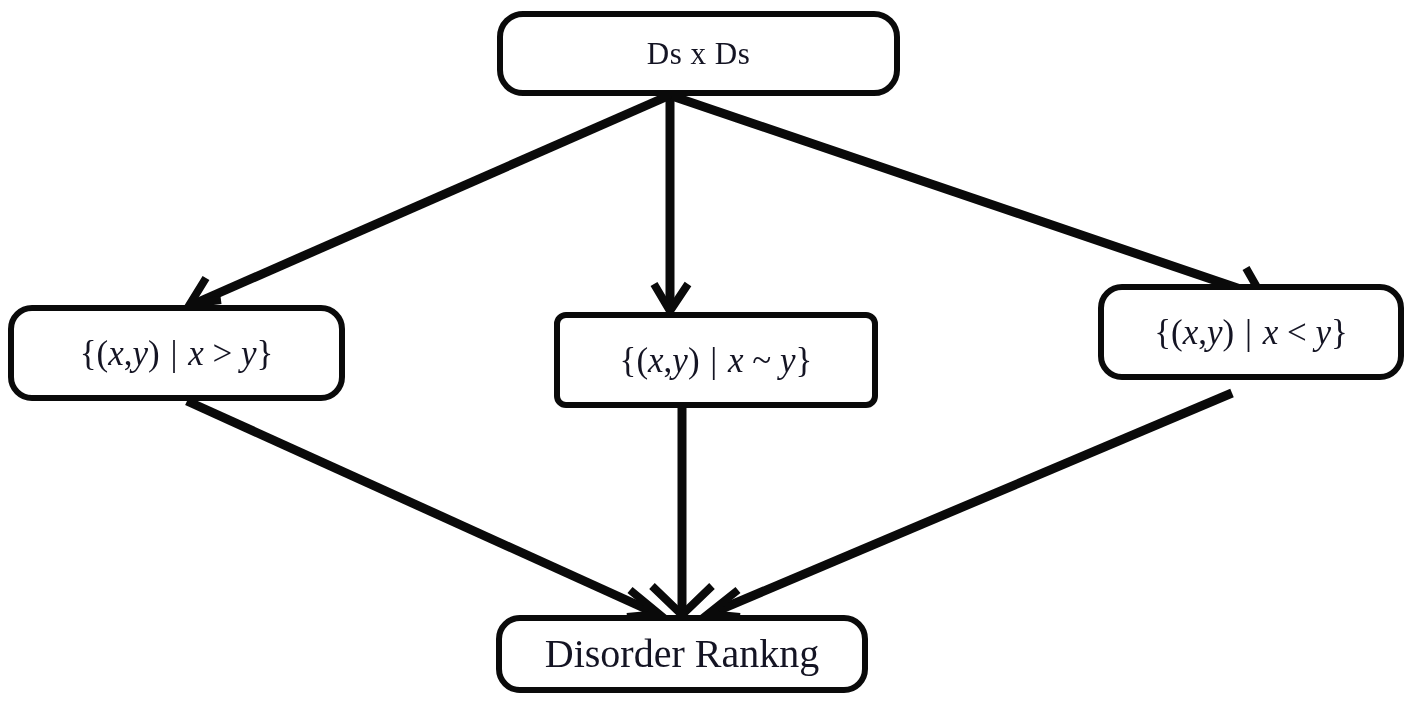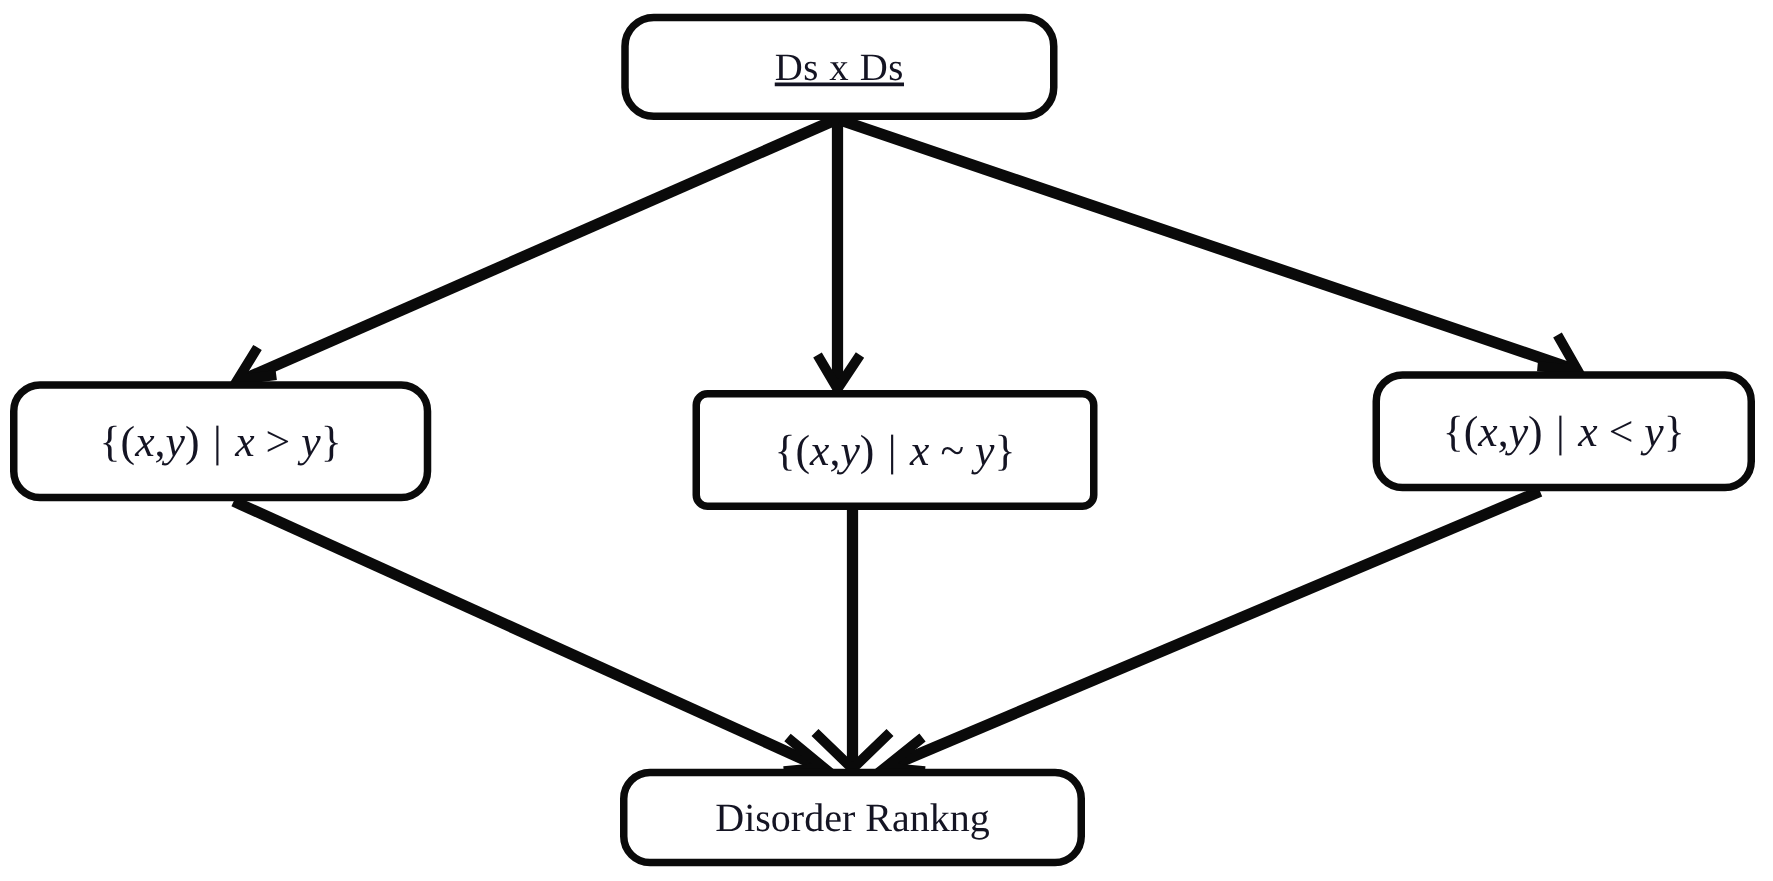--- a/index.html
+++ b/index.html
@@ -39,52 +39,51 @@
   }
   .node-label {
     display: block;
     line-height: 1;
     white-space: nowrap;
   }
 
   
   #node-root {
     left: 497px; top: 11px;
-    width: 349px; height: 85px;
+    width: 403px; height: 85px;
     border-radius: 26px;
-    text-decoration: underline;
   }
   #node-root .node-label { font-size: 31px; letter-spacing: .5px; }
 
   #node-greater {
     left: 8px; top: 305px;
     width: 337px; height: 96px;
     border-radius: 24px;
     text-align: center;
   }
   #node-similar {
     left: 554px; top: 312px;
     width: 324px; height: 96px;
     border-radius: 12px;
   }
   #node-less {
-    left: 1098px; top: 297px;
+    left: 1098px; top: 284px;
     width: 306px; height: 96px;
     border-radius: 24px;
   }
   #node-greater .node-label,
   #node-similar .node-label,
   #node-less .node-label { font-size: 35px; }
 
   #node-result {
     left: 496px; top: 615px;
     width: 372px; height: 78px;
     border-radius: 24px;
   }
-  #node-result .node-label { font-size: 32px; }
+  #node-result .node-label { font-size: 40px; }
 
   .mathvar { font-style: italic; }
   .mathsep { font-style: normal; padding: 0 2px; }
 </style>
 </head>
 <body>
 
 <div id="diagram-canvas">
 
   <svg id="edge-layer" viewBox="0 0 1418 705">

